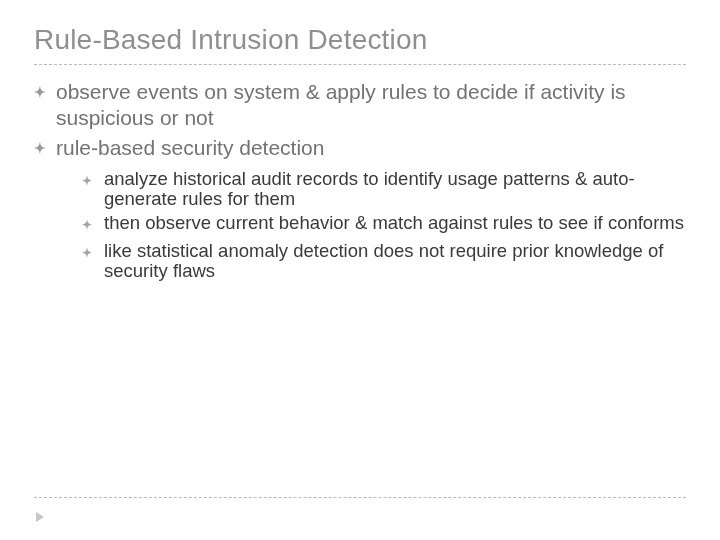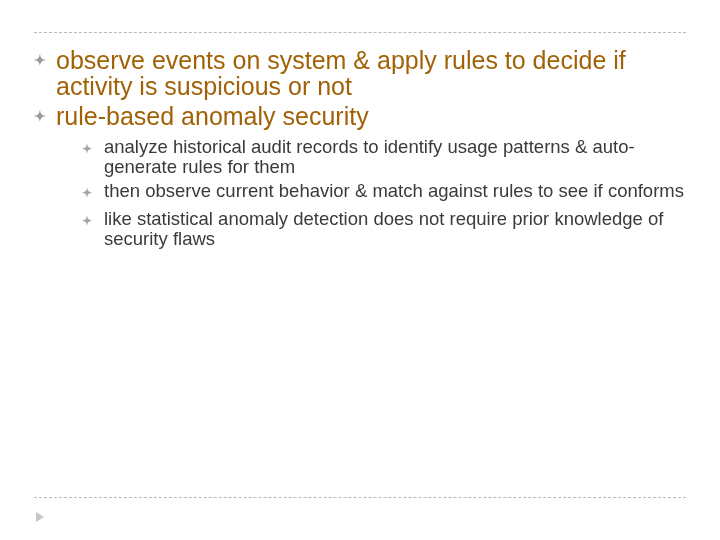--- a/index.html
+++ b/index.html
@@ -50,23 +50,23 @@
   }
   ul.level1 > li > .bullet {
     flex: 0 0 22px;
     color: #9a9a9a;
     font-weight: bold;
     font-size: 14px;
     line-height: 26px;
     text-align: left;
   }
   ul.level1 > li > .text {
-    font-size: 25px;
+    font-size: 21px;
     line-height: 26px;
-    color: #a16207;
+    color: #737373;
   }
   ul.level2 {
     list-style: none;
     margin: 8px 0 0 0;
     padding: 0 0 0 48px;
   }
   ul.level2 > li {
     display: flex;
     align-items: flex-start;
     margin-bottom: 4px;
@@ -93,30 +93,31 @@
     border-top: 5px solid transparent;
     border-bottom: 5px solid transparent;
     border-left: 8px solid #c7c7c7;
   }
 </style>
 </head>
 <body>
 
 <div class="slide">
 
+  <h1 class="title">Rule-Based Intrusion Detection</h1>
   <hr class="divider">
 
   <ul class="level1">
     <li>
       <span class="bullet">✦</span>
       <span class="text">observe events on system &amp; apply rules to decide if activity is suspicious or not</span>
     </li>
     <li>
       <span class="bullet">✦</span>
-      <span class="text">rule-based anomaly security</span>
+      <span class="text">rule-based security detection</span>
     </li>
   </ul>
 
   <ul class="level2">
     <li>
       <span class="bullet">✦</span>
       <span class="text">analyze historical audit records to identify usage patterns &amp; auto-generate rules for them</span>
     </li>
     <li>
       <span class="bullet">✦</span>

